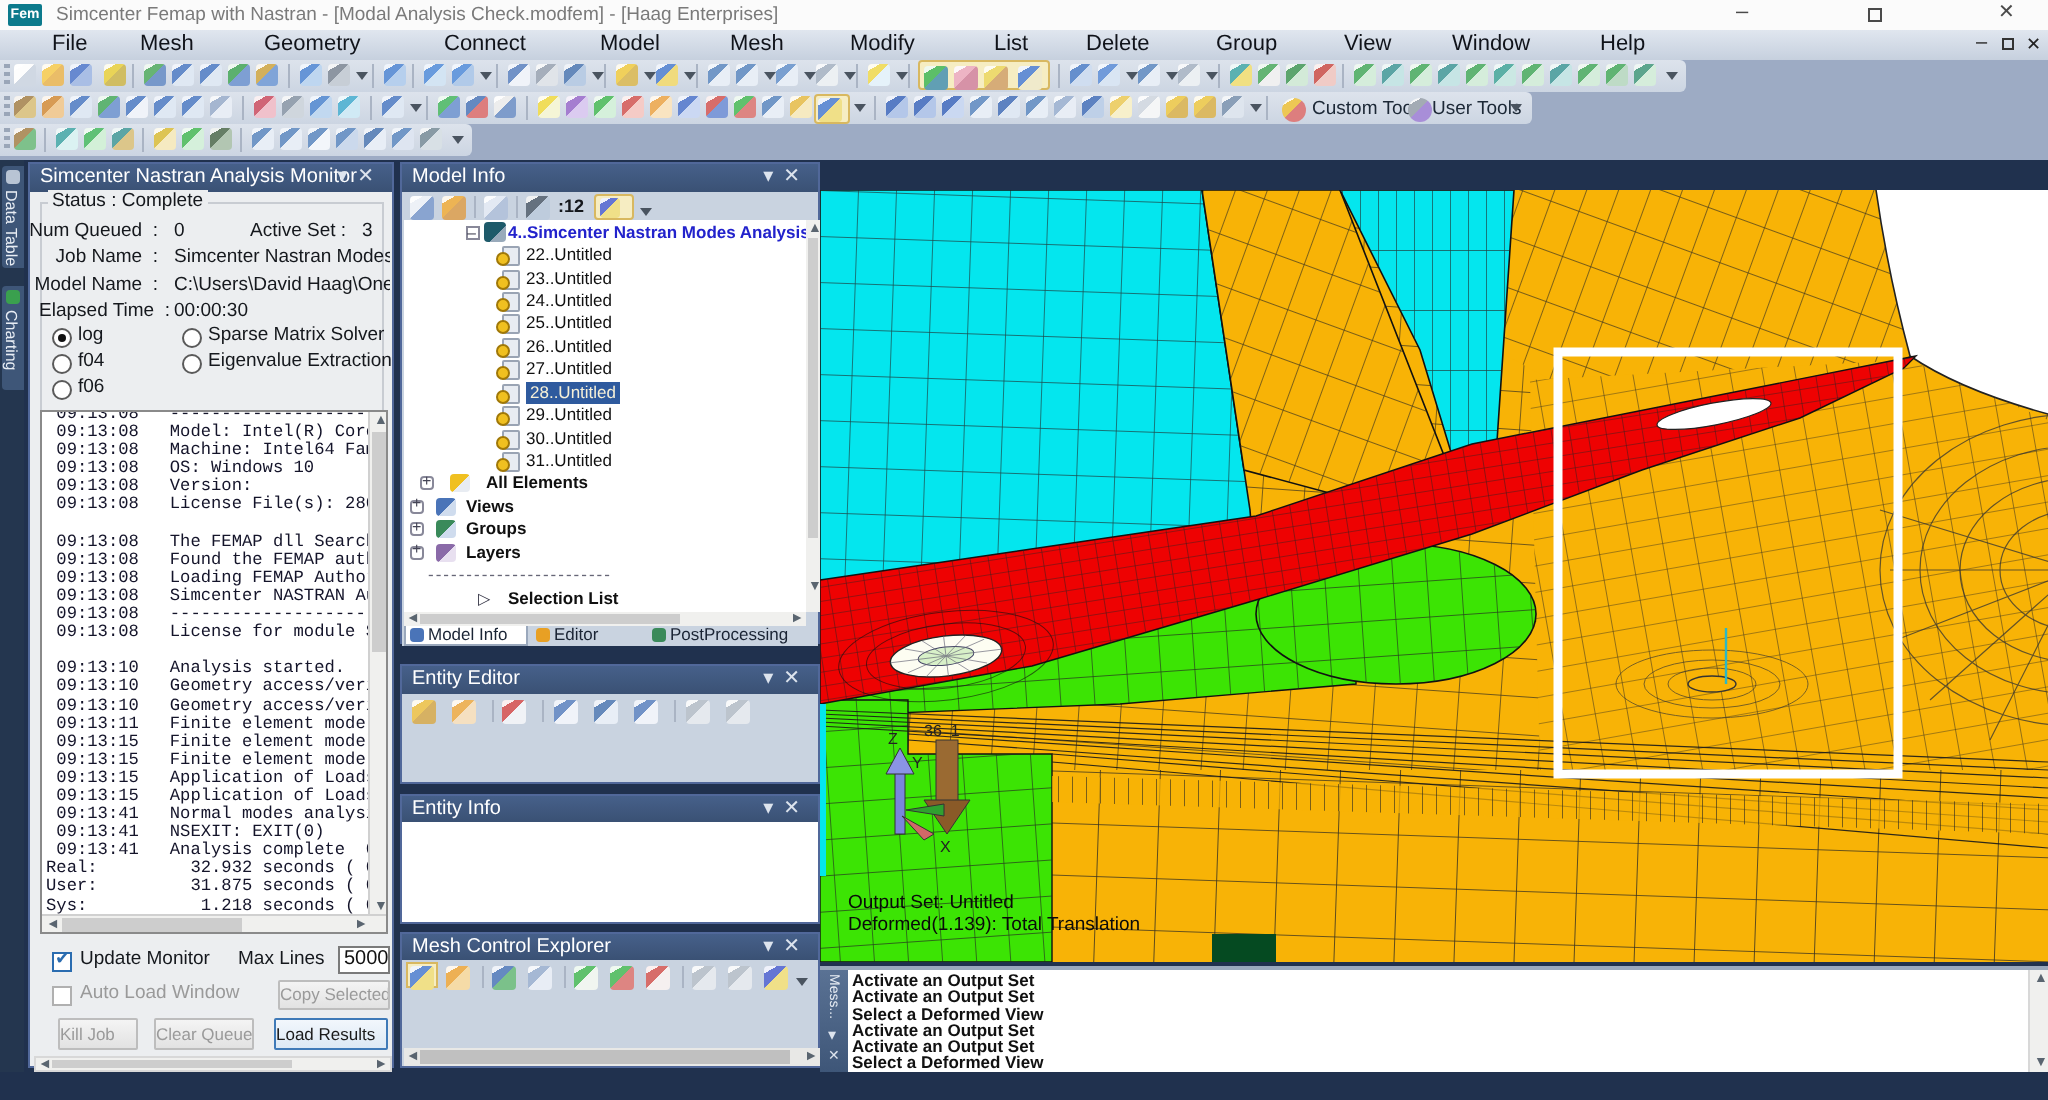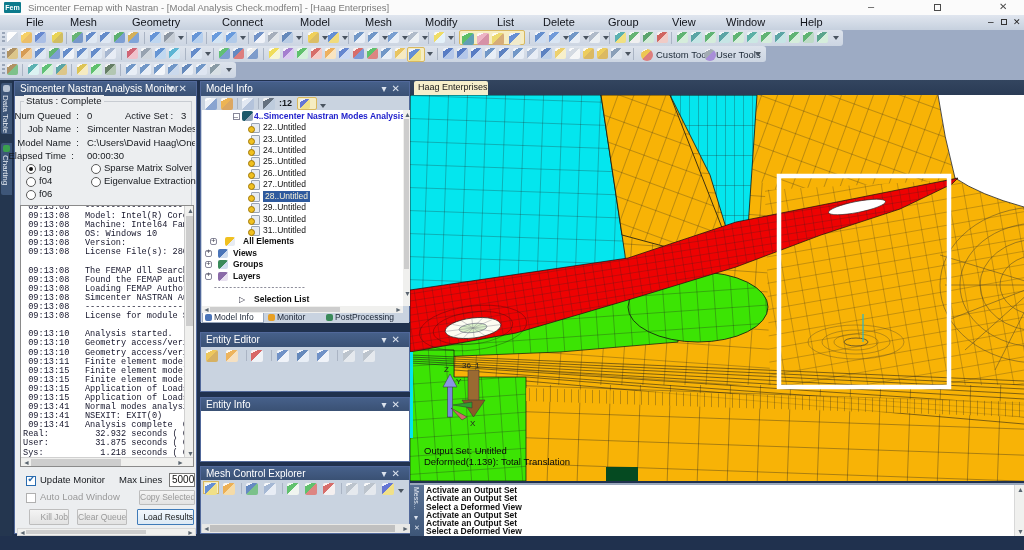--- a/index.html
+++ b/index.html
@@ -9,21 +9,21 @@
 .ic{position:absolute;border-radius:2px;display:block}
 .dd{position:absolute;width:0;height:0;border-left:3px solid transparent;border-right:3px solid transparent;border-top:4px solid #4a5460}
 .tsep{position:absolute;width:1px;background:#aab4c4}
 .grip{position:absolute;width:3px;background:repeating-linear-gradient(180deg,#9aa6b8 0 2px,transparent 2px 4px)}
 .ptitle{position:absolute;background:linear-gradient(180deg,#46608a,#3a5174);color:#fff;font-size:10px;line-height:14px;padding-left:5px;overflow:hidden;white-space:nowrap}
 .pwin{position:absolute;right:4px;top:0;color:#dde4ee;font-size:10px;letter-spacing:5px}
 .lbl{position:absolute;font-size:9.5px;color:#15181d;white-space:nowrap}
 .radio{position:absolute;width:10px;height:10px;border:1px solid #5a5a5a;border-radius:50%;background:#fff}
 .radio.on:after{content:"";position:absolute;left:2px;top:2px;width:4px;height:4px;border-radius:50%;background:#111}
 .chk{position:absolute;width:10px;height:10px;border:1px solid #6a6a6a;background:#fff}
-.btn{position:absolute;background:linear-gradient(180deg,#f4f4f4,#e2e2e2);border:1px solid #bdbdbd;font-size:8.5px;color:#9a9a9a;text-align:right;border-radius:1px;white-space:nowrap;overflow:hidden}
+.btn{position:absolute;background:linear-gradient(180deg,#f4f4f4,#e2e2e2);border:1px solid #bdbdbd;font-size:8.5px;color:#9a9a9a;text-align:left;border-radius:1px;white-space:nowrap;overflow:hidden}
 .btn.en{color:#1a1a1a;border:1px solid #3f7ab8;background:linear-gradient(180deg,#f2f7fc,#dce9f5)}
 .treerow{position:absolute;left:0;font-size:8.5px;color:#101010;white-space:nowrap}
 .sarr{position:absolute;font-size:7px;color:#5a6570;line-height:7px}
 </style></head>
 <body>
 <div id="page-data">
 <div class="abs" style="left:0;top:0;width:1024px;height:15px;background:#fbfbfb">
       <b class="ic" style="left:4px;top:2px;width:17px;height:11px;background:#0c7a8c;border-radius:1px;color:#fff;font-size:7px;font-weight:700;text-align:center;line-height:11px;font-style:normal">Fem</b>
       <span class="lbl" style="left:28px;top:0;color:#7a7a7a;line-height:15px">Simcenter Femap with Nastran - [Modal Analysis Check.modfem] - [Haag Enterprises]</span>
       <span class="lbl" style="left:868px;top:0;color:#4a4a4a;line-height:13px;font-size:11px">–</span>
@@ -216,21 +216,21 @@
     <div class="abs" style="left:14px;top:81px;width:183px;height:453px;background:#eceef0;border:1px solid #51689a">
       <div class="ptitle" style="left:0;top:0;width:181px;height:14px">Simcenter Nastran Analysis Monitor<span class="pwin">▾✕</span></div>
       <b class="abs" style="left:5px;top:19px;width:172px;height:136px;border:1px solid #c8ccd2"></b>
       <span class="lbl" style="left:9px;top:13px;background:#eceef0;padding:0 2px">Status : Complete</span>
       <span class="lbl" style="right:117px;top:28px;text-align:right">Num Queued&nbsp; :</span>
       <span class="lbl" style="left:72px;top:28px;max-width:108px;overflow:hidden">0</span>
       <span class="lbl" style="right:117px;top:41px;text-align:right">Job Name&nbsp; :</span>
       <span class="lbl" style="left:72px;top:41px;max-width:108px;overflow:hidden">Simcenter Nastran Modes Analysis S</span>
       <span class="lbl" style="right:117px;top:55px;text-align:center">Model Name&nbsp; :</span>
       <span class="lbl" style="left:72px;top:55px;max-width:108px;overflow:hidden">C:\Users\David Haag\OneDrive - Ha</span>
-      <span class="lbl" style="right:122px;top:68px;text-align:right">Elapsed Time&nbsp; :</span>
+      <span class="lbl" style="right:111px;top:68px;text-align:right">Elapsed Time&nbsp; :</span>
       <span class="lbl" style="left:72px;top:68px;max-width:108px;overflow:hidden">00:00:30</span>
       <span class="lbl" style="left:110px;top:28px">Active Set :&nbsp;&nbsp;&nbsp;3</span>
       <b class="radio on" style="left:11px;top:82px"></b>
       <span class="lbl" style="left:24px;top:80px">log</span>
       <b class="radio" style="left:76px;top:82px"></b>
       <span class="lbl" style="left:89px;top:80px">Sparse Matrix Solver</span>
       <b class="radio" style="left:11px;top:95px"></b>
       <span class="lbl" style="left:24px;top:93px">f04</span>
       <b class="radio" style="left:76px;top:95px"></b>
       <span class="lbl" style="left:89px;top:93px">Eigenvalue Extraction</span>
@@ -379,21 +379,21 @@
         <span class="sarr" style="right:1px;top:0">►</span>
         <b class="abs" style="left:8px;top:1px;width:130px;height:5px;background:#cdcdcd"></b>
       </div>
       <div class="abs" style="left:0;top:231px;width:208px;height:10px;background:#c9d3e0;font-size:8.5px;color:#1a2434">
         <div class="abs" style="left:1px;top:0;width:62px;height:10px;background:#fff;border:1px solid #9aa8bc;border-top:0">
           <b class="ic" style="left:2px;top:1px;width:7px;height:7px;background:#4a74b8"></b>
           <span style="position:absolute;left:11px;top:-1px">Model Info</span>
         </div>
         <div class="abs" style="left:65px;top:0;width:56px;height:10px">
           <b class="ic" style="left:2px;top:1px;width:7px;height:7px;background:#e8a024"></b>
-          <span style="position:absolute;left:11px;top:-1px">Monitor</span>
+          <span style="position:absolute;left:11px;top:-1px">Editor</span>
         </div>
         <div class="abs" style="left:123px;top:0;width:80px;height:10px">
           <b class="ic" style="left:2px;top:1px;width:7px;height:7px;background:#3a8a5a"></b>
           <span style="position:absolute;left:11px;top:-1px">PostProcessing</span>
         </div>
       </div>
     </div>
     <div class="abs" style="left:200px;top:332px;width:210px;height:60px;background:#c9d3e0;border:1px solid #51689a">
       <div class="ptitle" style="left:0;top:0;width:208px;height:14px">Entity Editor<span class="pwin">▾✕</span></div>
       <div class="abs" style="left:0;top:14px;width:208px;height:15px">
@@ -431,23 +431,20 @@
         <b class="ic" style="left:163px;top:3px;width:12px;height:12px;background:linear-gradient(150deg,rgba(255,255,255,.9) 20%,rgba(255,255,255,0) 20%),linear-gradient(135deg,#bcc4cd 47%,#e5e9ee 47%);"></b>
         <b class="ic" style="left:181px;top:3px;width:12px;height:12px;background:linear-gradient(150deg,rgba(255,255,255,.9) 20%,rgba(255,255,255,0) 20%),linear-gradient(135deg,#6576d4 47%,#f0e088 47%);"></b>
         <b class="dd" style="left:197px;top:9px"></b>
       </div>
       <div class="abs" style="left:1px;top:57px;width:208px;height:9px;background:#e8e8e6">
         <span class="sarr" style="left:1px;top:1px">◄</span>
         <span class="sarr" style="right:1px;top:1px">►</span>
         <b class="abs" style="left:8px;top:1px;width:185px;height:7px;background:#c0c0c0"></b>
       </div>
     </div>
-    <div class="abs" style="left:410px;top:80px;width:614px;height:15px;background:linear-gradient(180deg,#33455f,#2a3b55)">
-      <div class="abs" style="left:4px;top:1px;width:74px;height:14px;background:#f6eecb;border-radius:2px 2px 0 0;font-size:9px;color:#1a1a1a;padding:1px 0 0 4px;white-space:nowrap;overflow:hidden">Haag Enterprises </div>
-    </div>
     <div class="abs" style="left:410px;top:95px;width:614px;height:386px;background:#f8b306"><svg width="614" height="386" viewBox="0 0 614 386">
 <defs>
  <pattern id="gOr" width="21" height="19" patternUnits="userSpaceOnUse" patternTransform="rotate(4)">
    <path d="M0 0H21M0 0V19" stroke="#222" stroke-width="0.7" fill="none" opacity="0.85"></path>
  </pattern>
  <pattern id="gOr2" width="26" height="23" patternUnits="userSpaceOnUse" patternTransform="rotate(-3)">
    <path d="M0 0H26M0 0V23" stroke="#222" stroke-width="0.7" fill="none" opacity="0.85"></path>
  </pattern>
  <pattern id="gDiag" width="15" height="24" patternUnits="userSpaceOnUse" patternTransform="rotate(20)">
    <path d="M0 0V24M0 0H15" stroke="#222" stroke-width="0.7" fill="none" opacity="0.8"></path>

